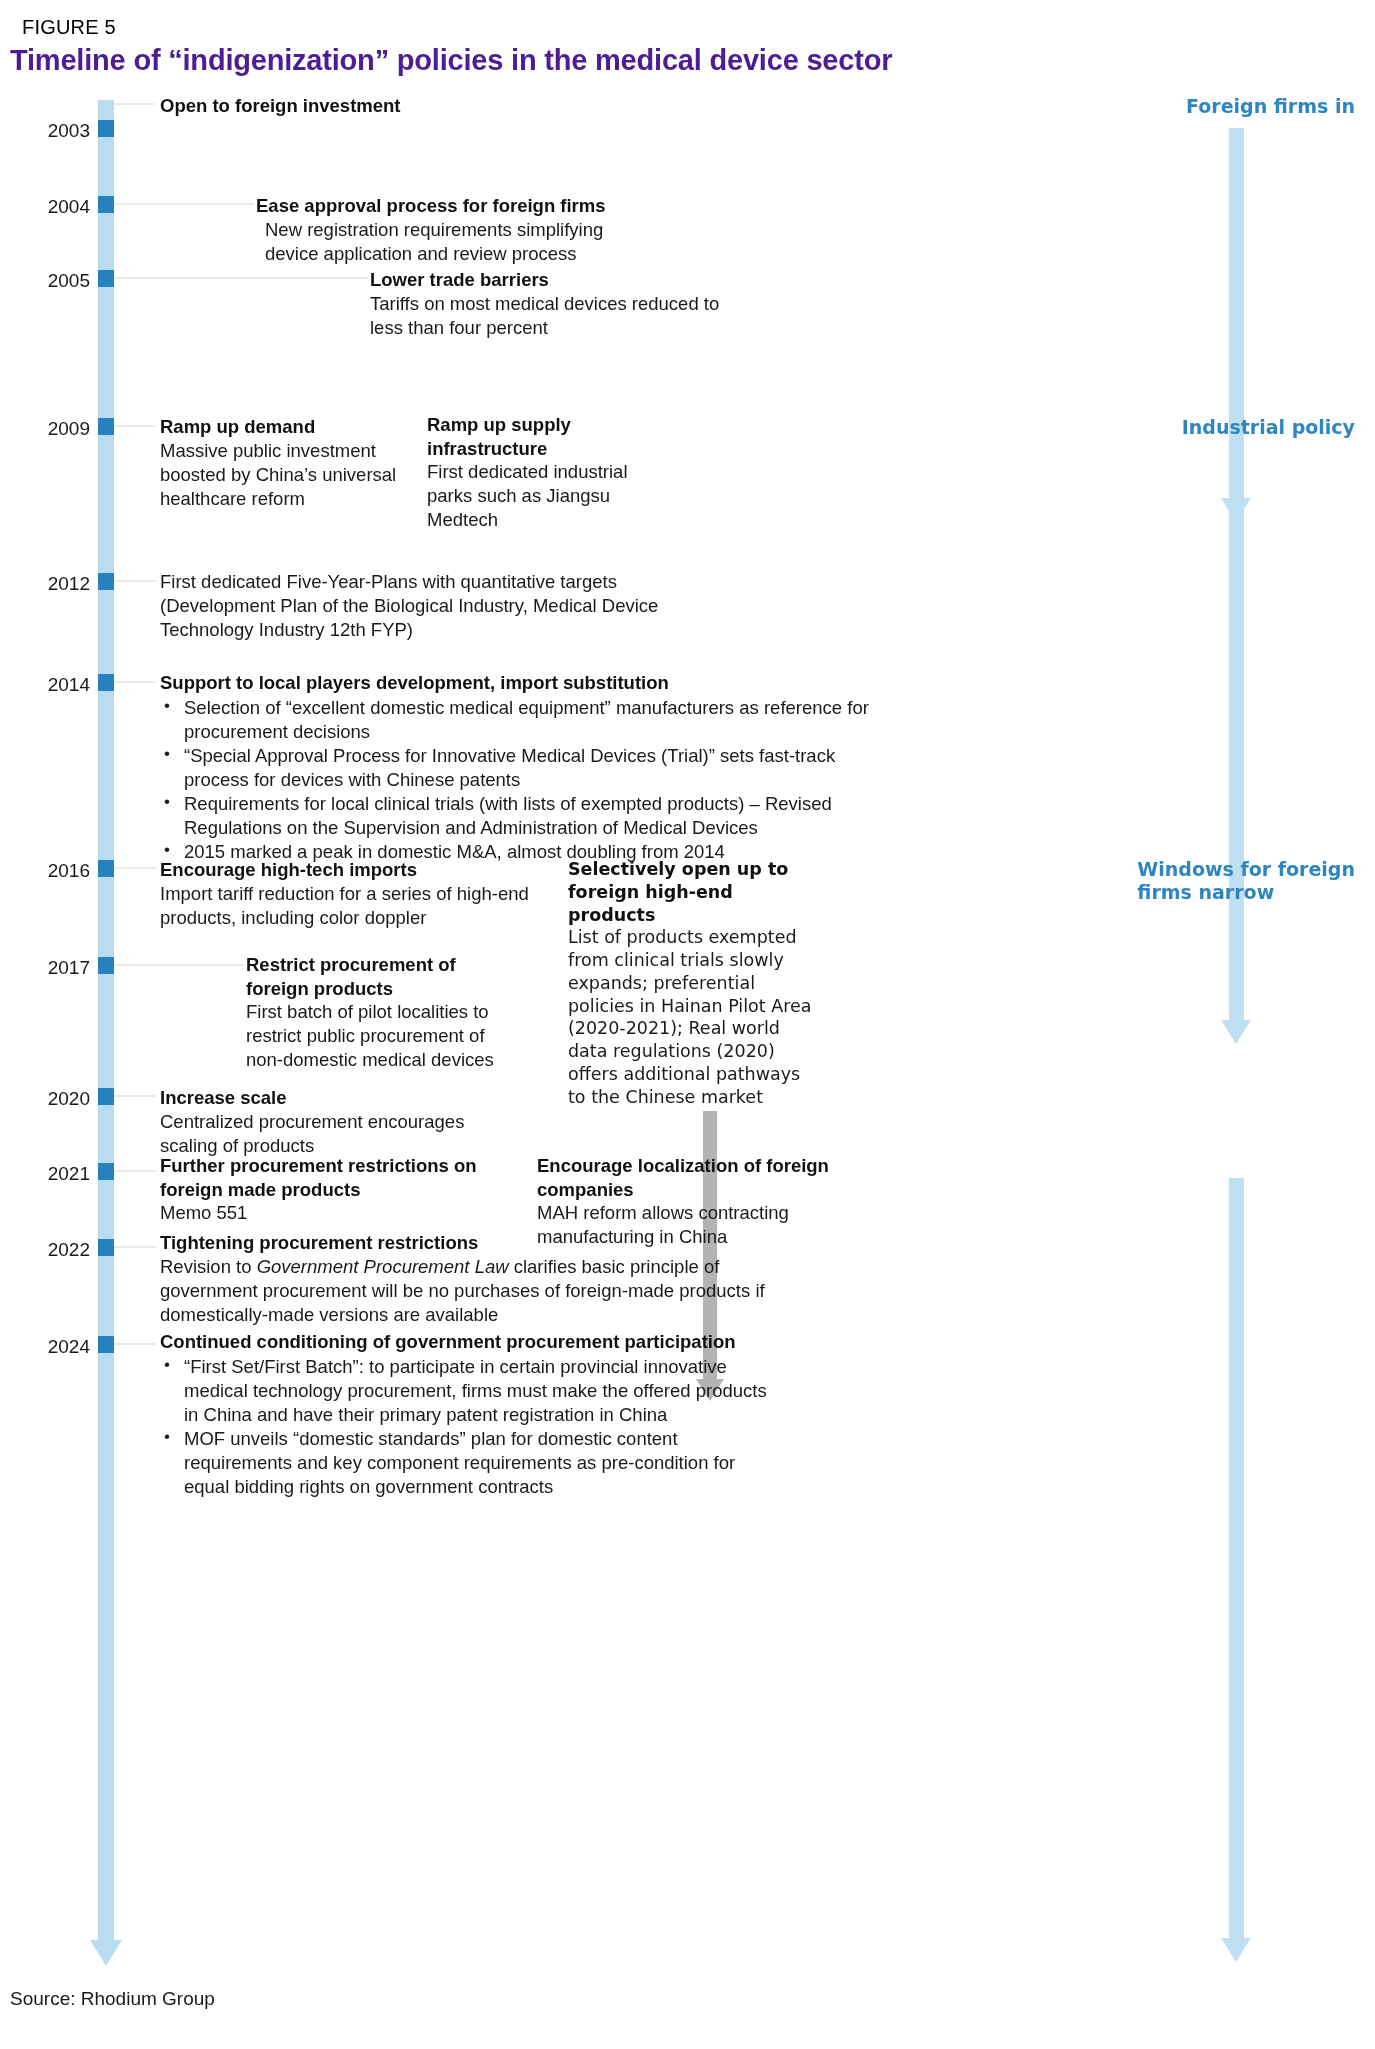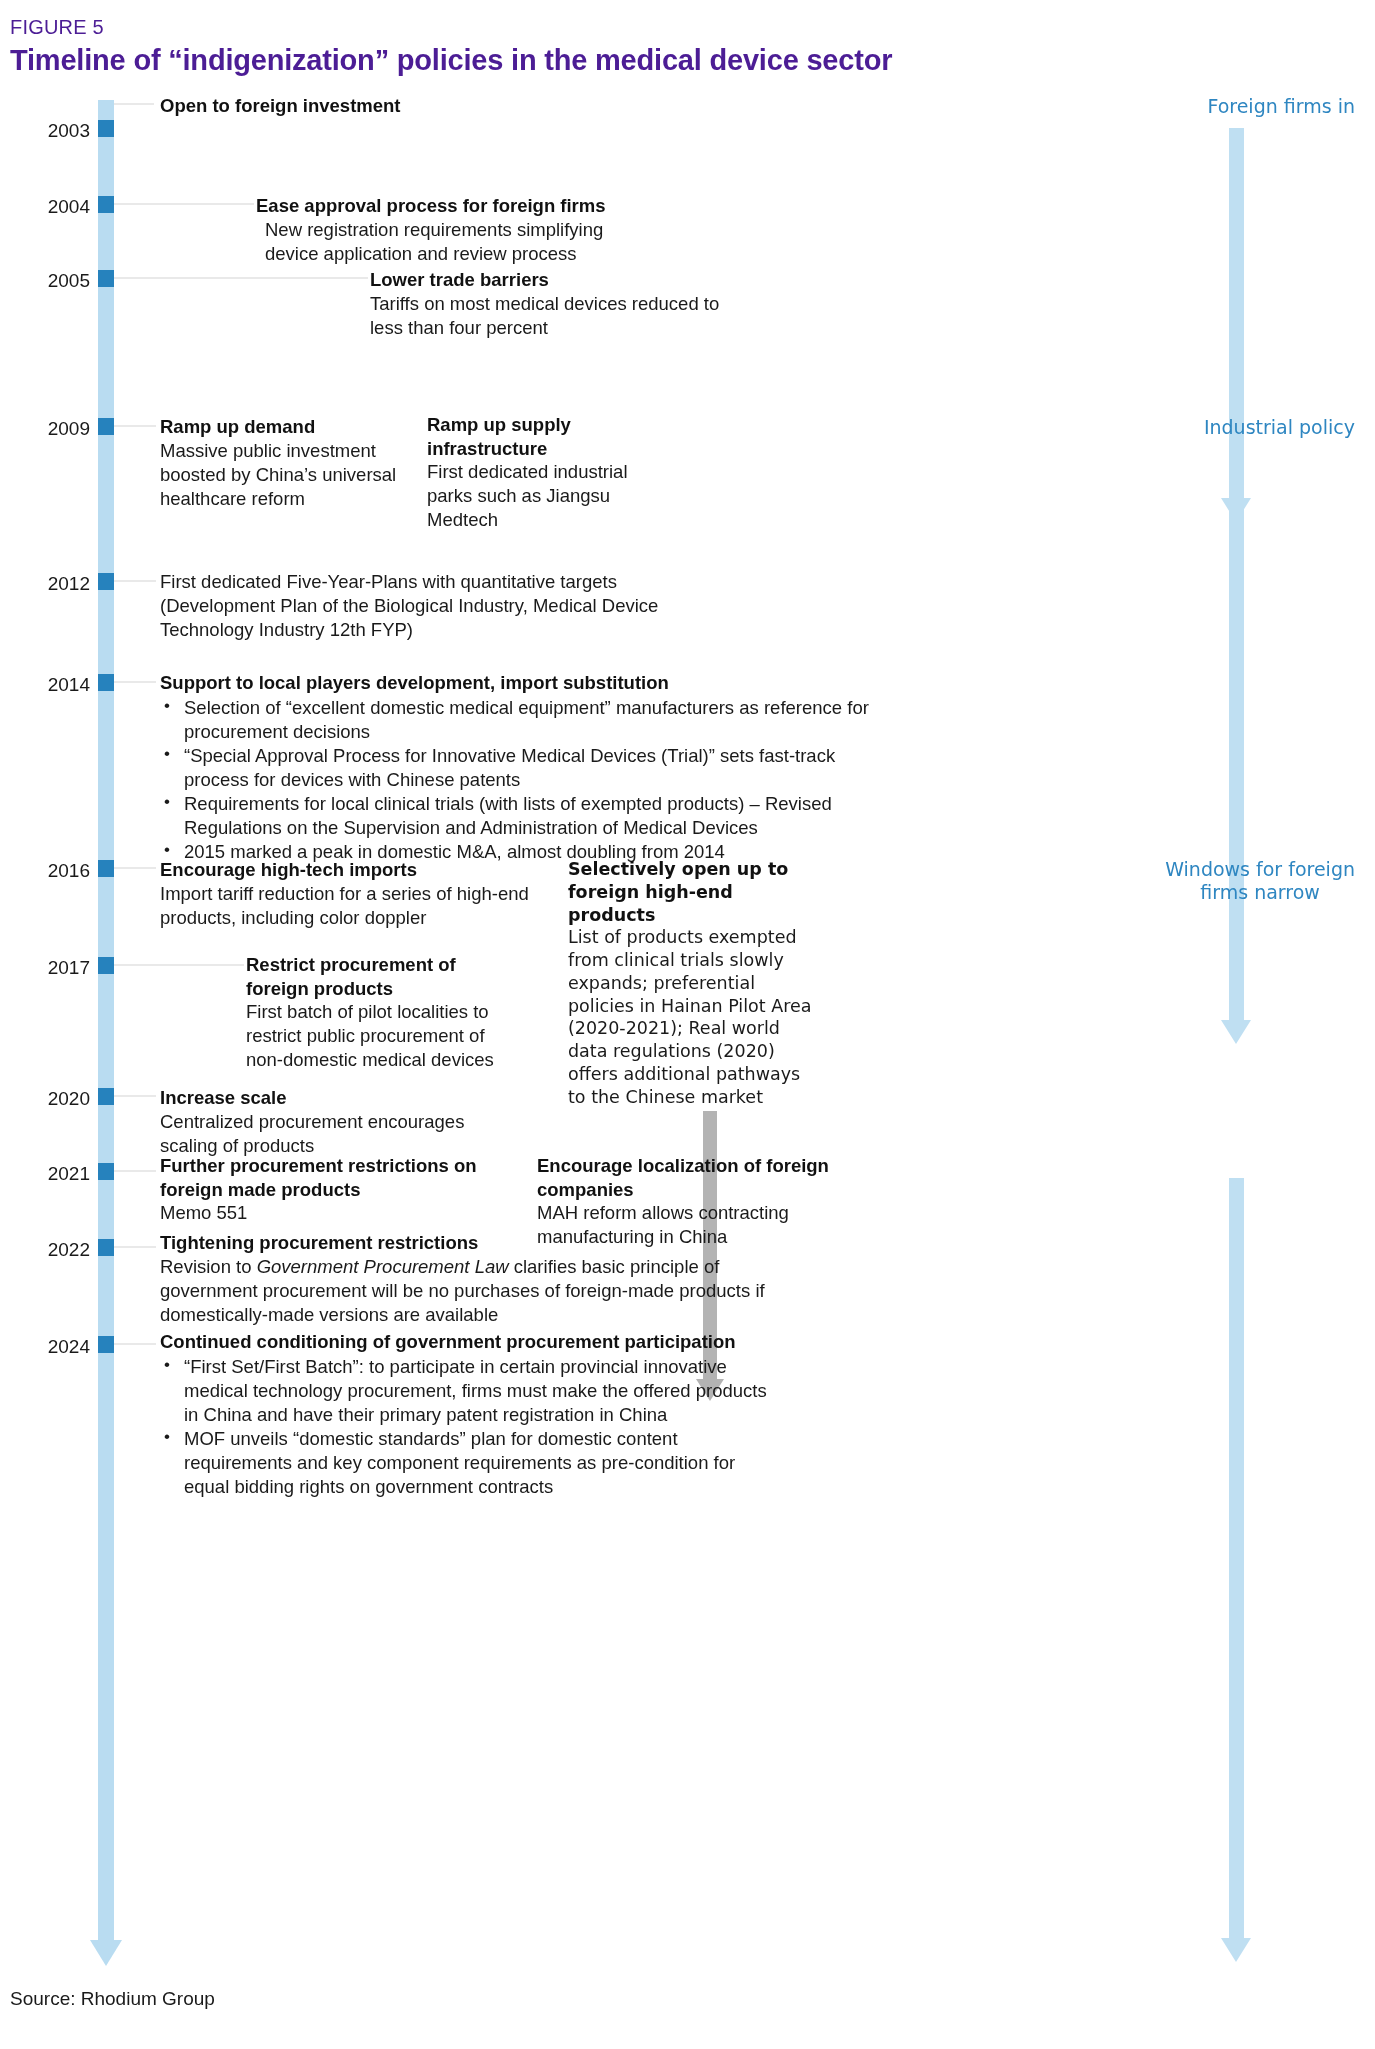--- a/index.html
+++ b/index.html
@@ -7,23 +7,23 @@
     width: 1375px; height: 2049px;
     background: #ffffff;
     font-family: "Liberation Sans", sans-serif;
     color: #1a1a1a;
     overflow: hidden;
   }
   #root { position: relative; width: 1375px; height: 2049px; }
 
   
   .fig-label {
-    position: absolute; left: 10px; top: 16px;
+    position: absolute; left: 22px; top: 16px;
     font-size: 20px; letter-spacing: 0.2px;
-    color: #4c1d95; font-weight: 400;
+    color: #000000; font-weight: 400;
   }
   .fig-title {
     position: absolute; left: 10px; top: 44px;
     font-size: 29px; font-weight: 700; color: #4c1d95;
     letter-spacing: -0.2px; white-space: nowrap;
   }
 
   
   .source {
     position: absolute; left: 10px; top: 1988px;
@@ -100,22 +100,22 @@
     position: absolute; left: 1229px; width: 15px; background: #bfdff2;
   }
   .phead {
     position: absolute; left: 1221px;
     width: 0; height: 0;
     border-left: 15px solid transparent;
     border-right: 15px solid transparent;
     border-top: 24px solid #bfdff2;
   }
   .plabel {
-    position: absolute; right: 20px; text-align: center;
-    font-size: 19px; font-weight: 400; color: #2e86c1;
+    position: absolute; right: 20px; text-align: left;
+    font-size: 19px; font-weight: 700; color: #2e86c1;
     line-height: 1.22;
     font-family: "DejaVu Sans", sans-serif;
   }
 </style>
 </head>
 <body>
 
 <div id="root">
 
   <div class="fig-label">FIGURE 5</div>

